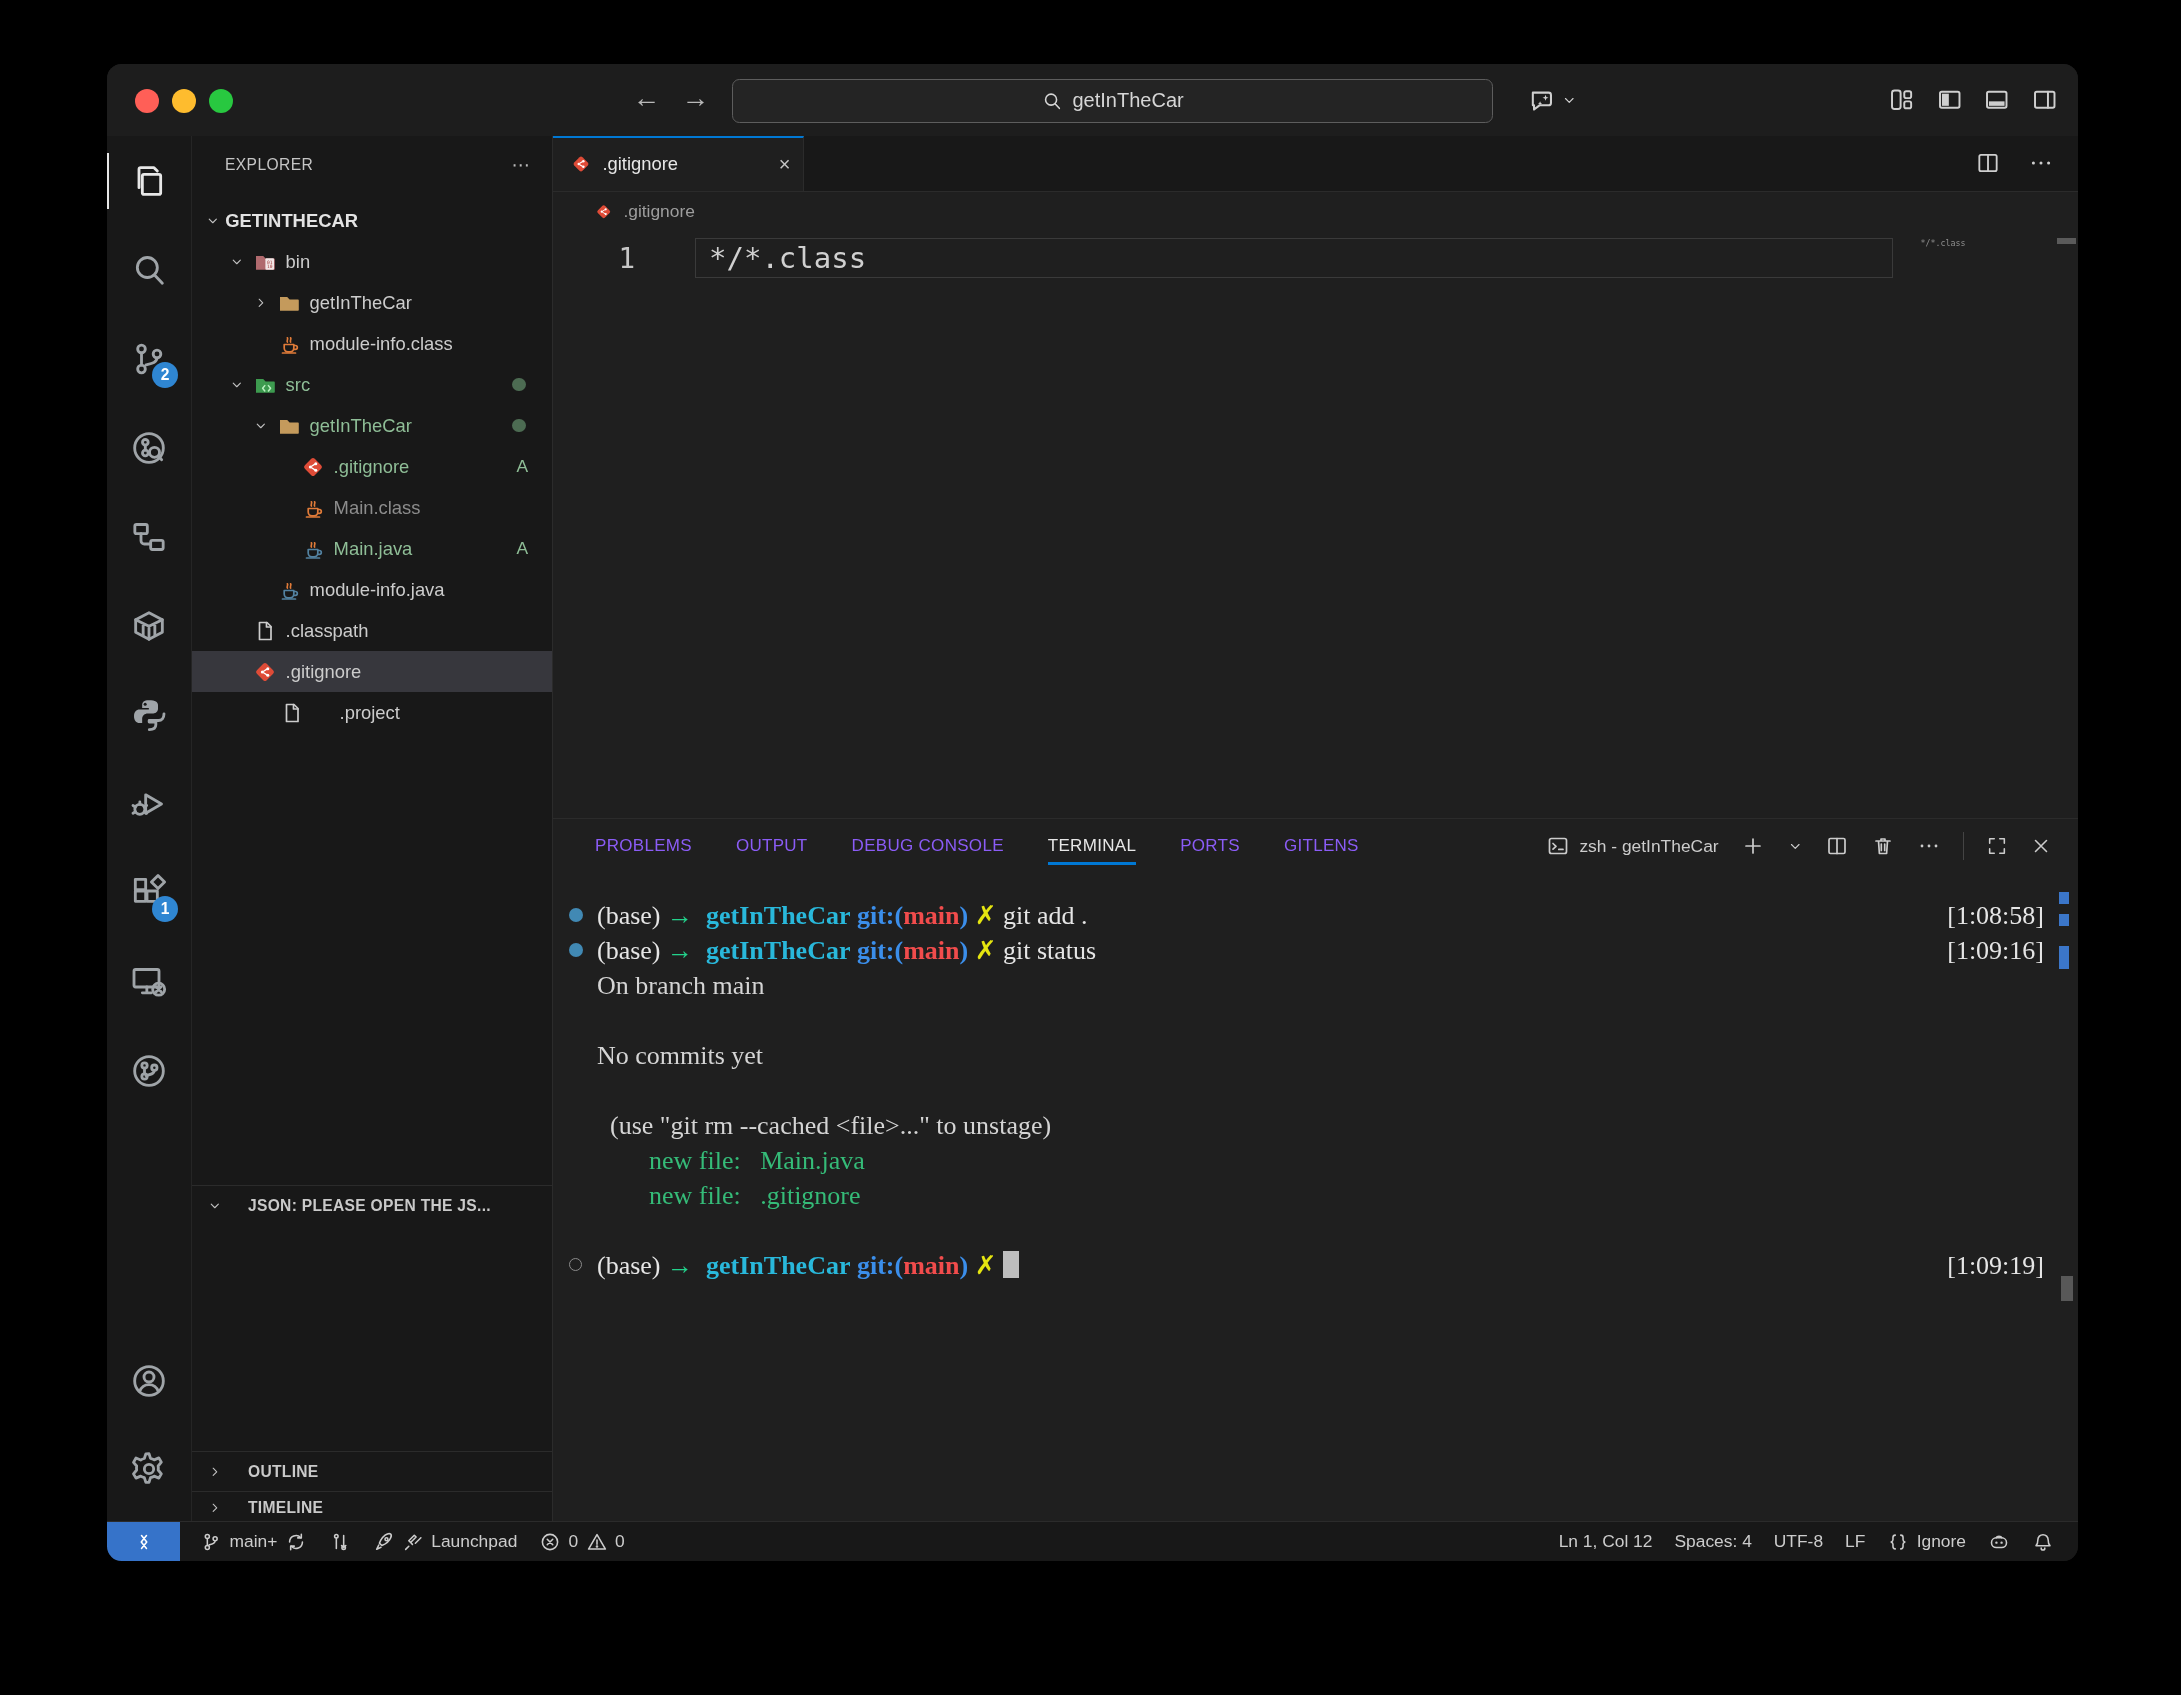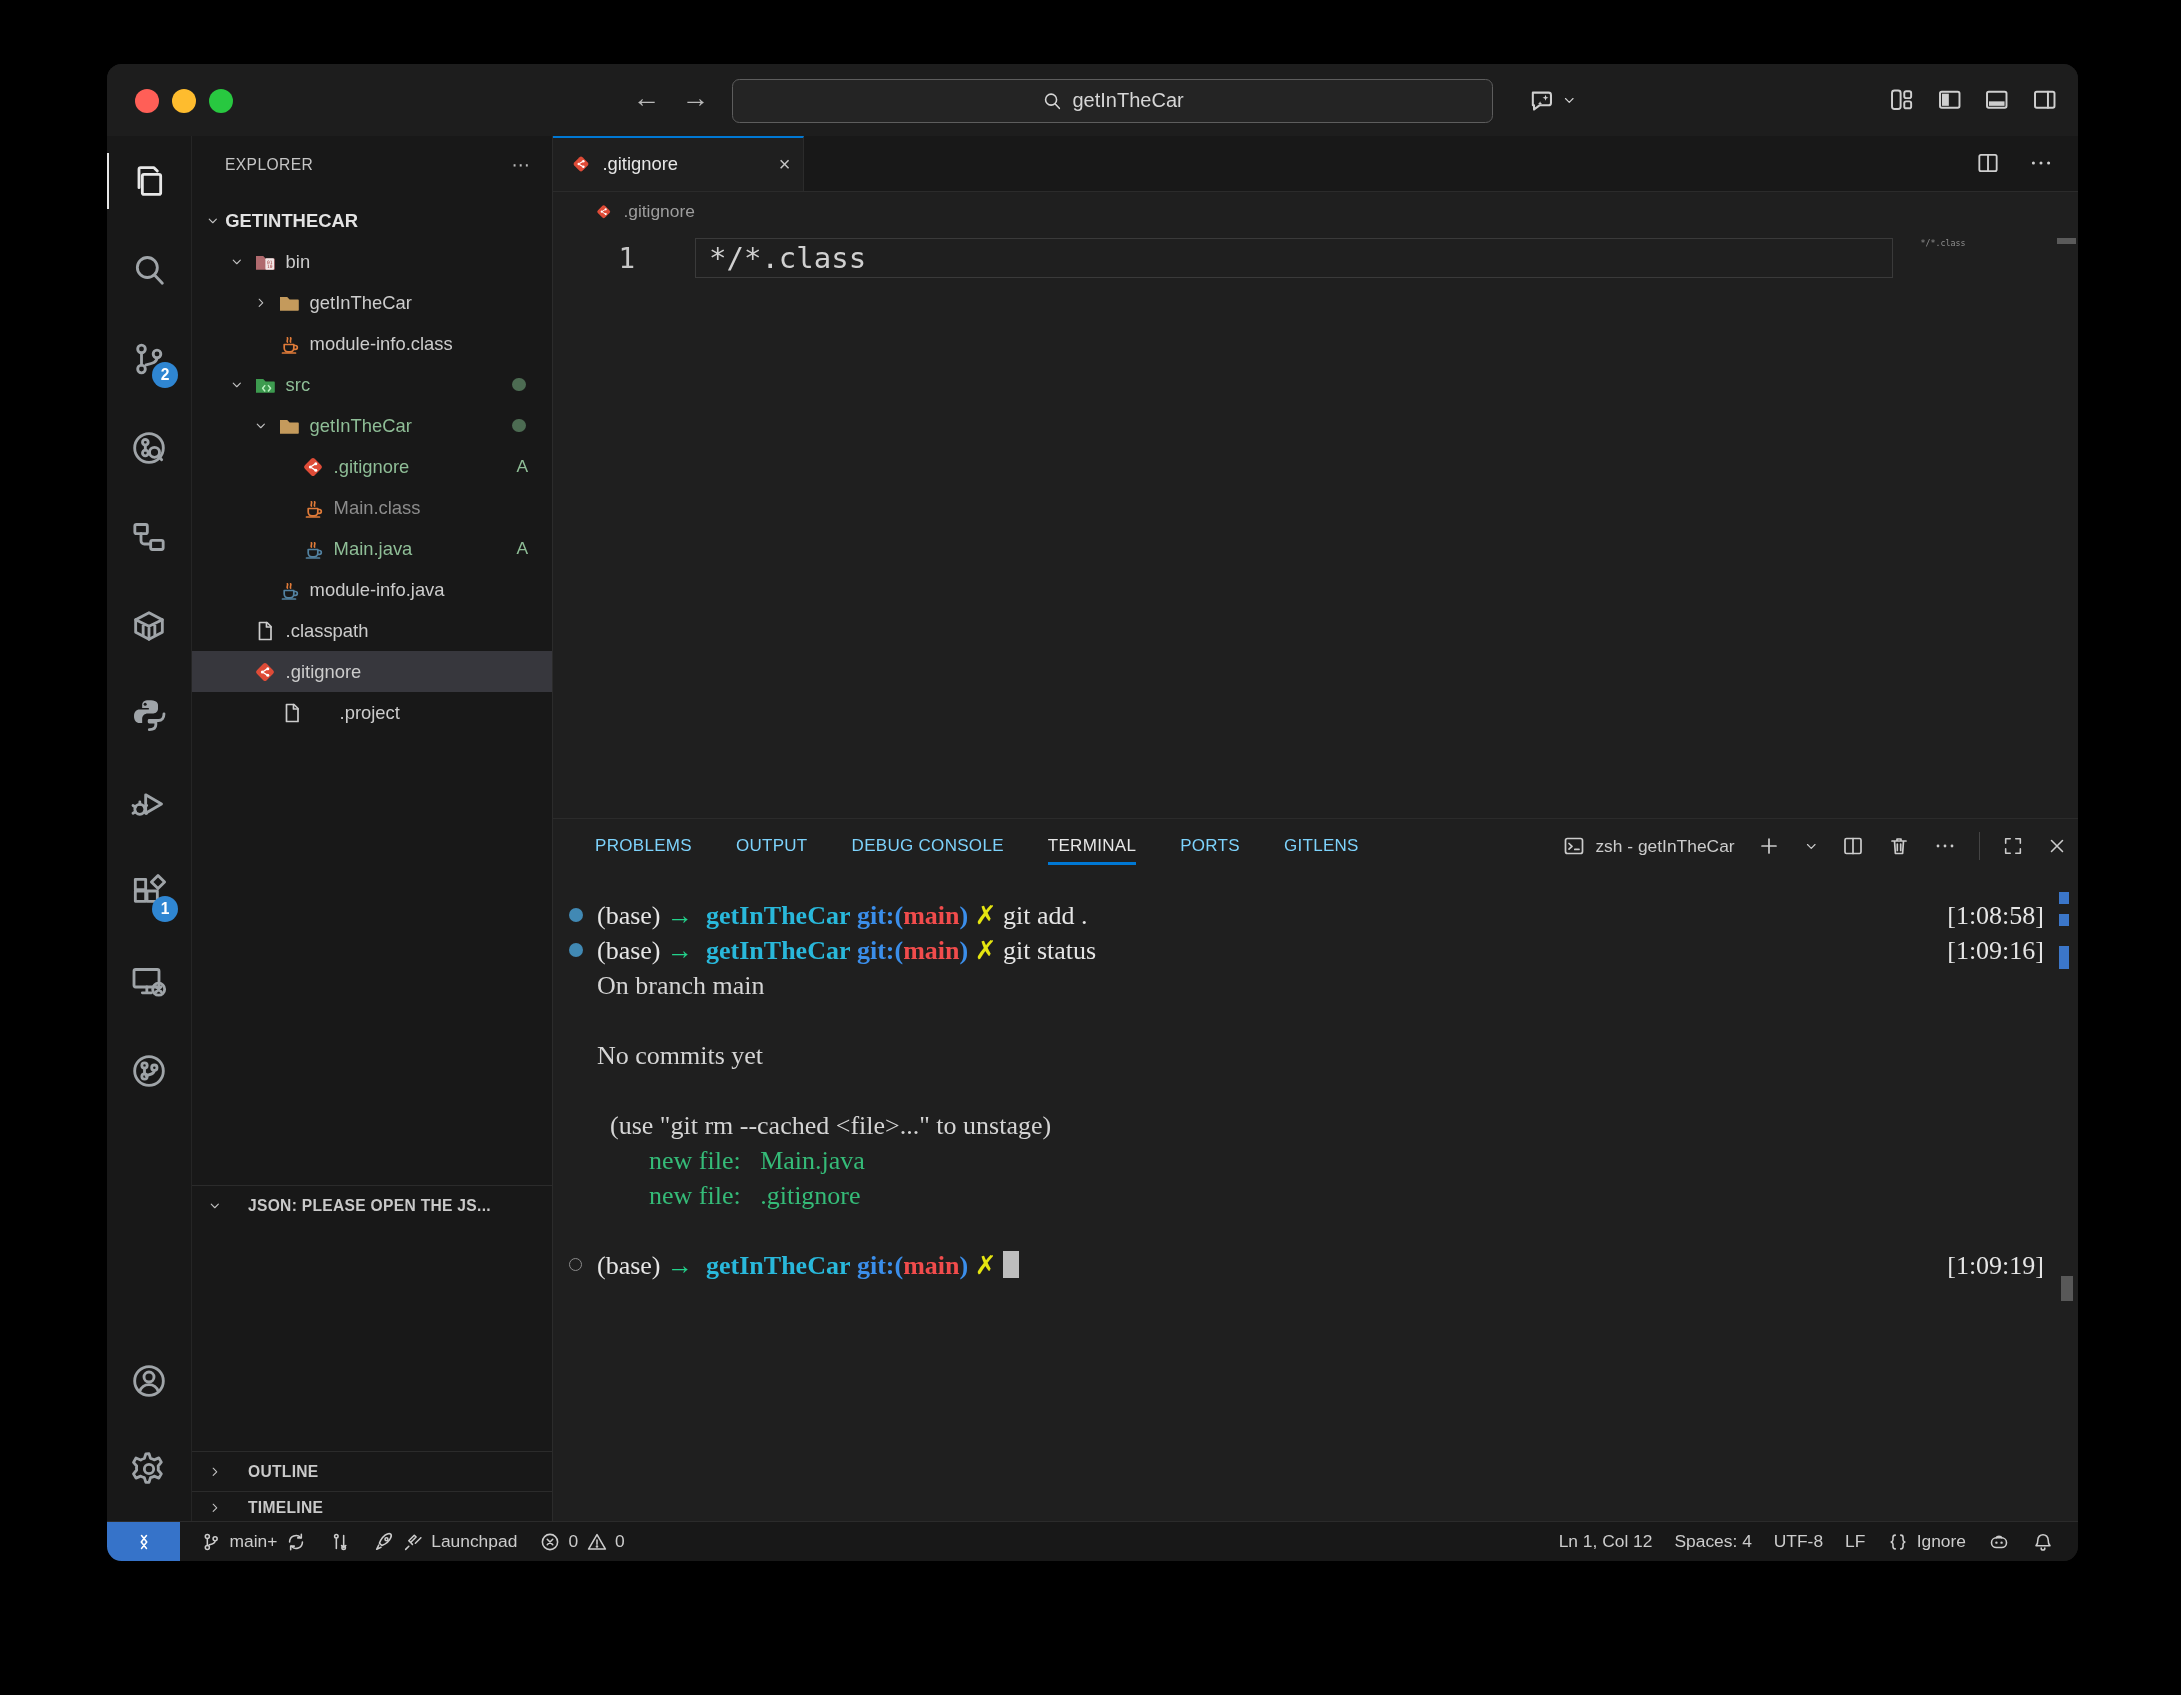--- a/index.html
+++ b/index.html
@@ -60,24 +60,24 @@
   .lineno{position:absolute;left:0;top:7.3px;width:108px;height:40px;line-height:40px;text-align:right;
     padding-right:26px;box-sizing:border-box;color:#c6c6c6;font-size:27.5px;}
   .codetext{position:absolute;left:156px;top:7.3px;height:40px;line-height:40px;color:#d0d0d0;font-size:29px;}
   .minimap{position:absolute;right:23px;top:0;width:140px;height:100%;background:#1f1f1f;}
   .minimap .mini-text{position:absolute;left:5.5px;top:7.3px;font-size:8.3px;color:#8f8f8f;font-family:"DejaVu Sans Mono",monospace;}
   .ed-scroll{position:absolute;right:0;top:0;width:23px;height:100%;}
   .ed-thumb{position:absolute;right:1.8px;top:7.3px;width:19px;height:6.4px;background:#5a5a5a;}
   
   .panel{height:705px;border-top:0.9px solid #2b2b2b;background:#1f1f1f;display:flex;flex-direction:column;}
   .panel-head{height:55px;display:flex;align-items:center;padding-left:42px;}
-  .ptab{margin-right:44px;font-size:17px;color:#7dd3fc;letter-spacing:0.3px;position:relative;cursor:pointer;height:55px;display:flex;align-items:center;}
+  .ptab{margin-right:44px;font-size:17px;color:#8b5cf6;letter-spacing:0.3px;position:relative;cursor:pointer;height:55px;display:flex;align-items:center;}
   .ptab.active{color:#e7e7e7;}
   .ptab.active::after{content:"";position:absolute;left:0;right:0;bottom:8.3px;height:2.8px;background:#0078d4;}
-  .panel-right{margin-left:auto;display:flex;align-items:center;gap:22px;padding-right:10px;color:#cccccc;}
+  .panel-right{margin-left:auto;display:flex;align-items:center;gap:22px;padding-right:26px;color:#cccccc;}
   .pr-title{display:flex;align-items:center;gap:9.2px;font-size:17.4px;color:#cccccc;}
   .pr-sep{width:0.9px;height:27.5px;background:#444;}
   .term{flex:1;position:relative;font-family:Liberation Serif, serif;font-size:26px;
     padding:24px 34px 0 44px;color:#e5e5e5;}
   .t-line{position:relative;height:35px;line-height:35px;white-space:pre;}
   .t-line .bullet{position:absolute;left:-28.5px;top:10px;width:14.7px;height:14.7px;border-radius:50%;}
   .bullet.filled{background:#4189b4;}
   .bullet.hollow{border:1.8px solid #8a8a8a;width:11px;height:11px;}
   .ts{position:absolute;right:0;top:0;color:#e5e5e5;margin-left:36px;}
   .seg-fg{color:#e5e5e5;} .seg-out{color:#d4d4d4;}

